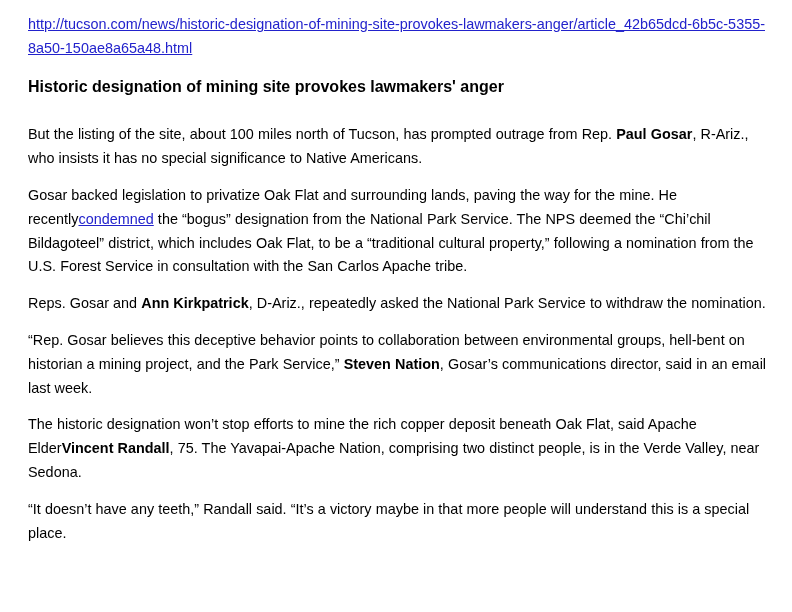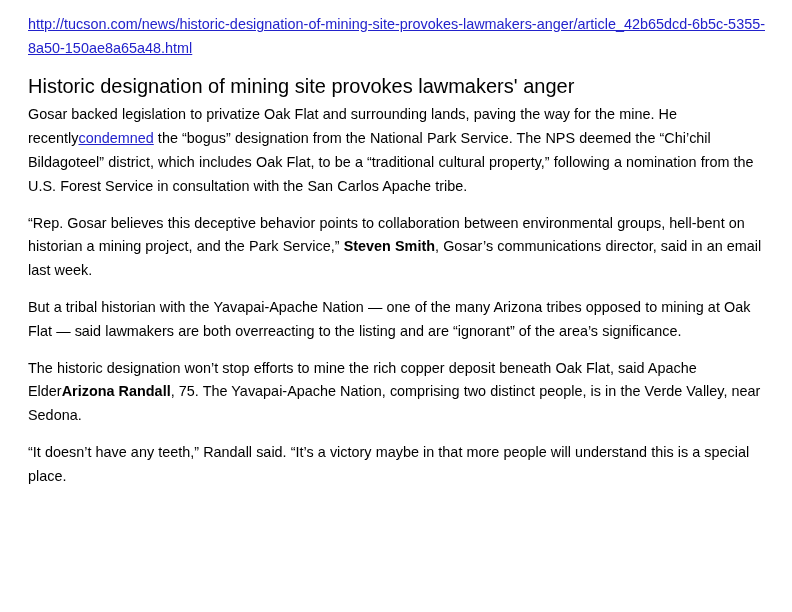--- a/index.html
+++ b/index.html
@@ -40,41 +40,42 @@
   .url-link,
   .inline-link {
     color: #2222cc;
     text-decoration: underline;
     cursor: pointer;
   }
   .url-link {
     word-break: break-all;
   }
   .headline {
-    font-size: 20px;
+    font-size: 16px;
     line-height: 23.8px;
-    margin: 0 0 5px 0;
-    font-weight: normal;
+    margin: 0 0 25px 0;
+    font-weight: bold;
   }
   b, .bold {
     font-weight: bold;
   }
 </style>
 </head>
 <body>
 
 <div class="page">
   <div class="doc">
 
     <p class="para url-para"><a class="url-link" href="#">http://tucson.com/news/historic-designation-of-mining-site-provokes-lawmakers-anger/article_42b65dcd-6b5c-5355-8a50-150ae8a65a48.html</a></p>
 
     <p class="headline">Historic designation of mining site provokes lawmakers' anger</p>
 
     <div>
+        <p class="para"><span>But the listing of the site, about 100 miles north of Tucson, has prompted outrage from Rep. </span><b>Paul Gosar</b><span>, R-Ariz., who insists it has no special significance to Native Americans.</span></p>
         <p class="para"><span>Gosar backed legislation to privatize Oak Flat and surrounding lands, paving the way for the mine. He recently</span><a class="inline-link" href="#">condemned</a><span> the “bogus” designation from the National Park Service. The NPS deemed the “Chi’chil Bildagoteel” district, which includes Oak Flat, to be a “traditional cultural property,” following a nomination from the U.S. Forest Service in consultation with the San Carlos Apache tribe.</span></p>
-        <p class="para"><span>“Rep. Gosar believes this deceptive behavior points to collaboration between environmental groups, hell-bent on historian a mining project, and the Park Service,” </span><b>Steven Smith</b><span>, Gosar’s communications director, said in an email last week.</span></p>
-        <p class="para"><span>But a tribal historian with the Yavapai-Apache Nation — one of the many Arizona tribes opposed to mining at Oak Flat — said lawmakers are both overreacting to the listing and are “ignorant” of the area’s significance.</span></p>
-        <p class="para"><span>The historic designation won’t stop efforts to mine the rich copper deposit beneath Oak Flat, said Apache Elder</span><b>Arizona Randall</b><span>, 75. The Yavapai-Apache Nation, comprising two distinct people, is in the Verde Valley, near Sedona.</span></p>
+        <p class="para"><span>Reps. Gosar and </span><b>Ann Kirkpatrick</b><span>, D-Ariz., repeatedly asked the National Park Service to withdraw the nomination.</span></p>
+        <p class="para"><span>“Rep. Gosar believes this deceptive behavior points to collaboration between environmental groups, hell-bent on historian a mining project, and the Park Service,” </span><b>Steven Nation</b><span>, Gosar’s communications director, said in an email last week.</span></p>
+        <p class="para"><span>The historic designation won’t stop efforts to mine the rich copper deposit beneath Oak Flat, said Apache Elder</span><b>Vincent Randall</b><span>, 75. The Yavapai-Apache Nation, comprising two distinct people, is in the Verde Valley, near Sedona.</span></p>
         <p class="para"><span>“It doesn’t have any teeth,” Randall said. “It’s a victory maybe in that more people will understand this is a special place.</span></p>
       </div>
 
   </div>
 </div>
 
 </body></html>

